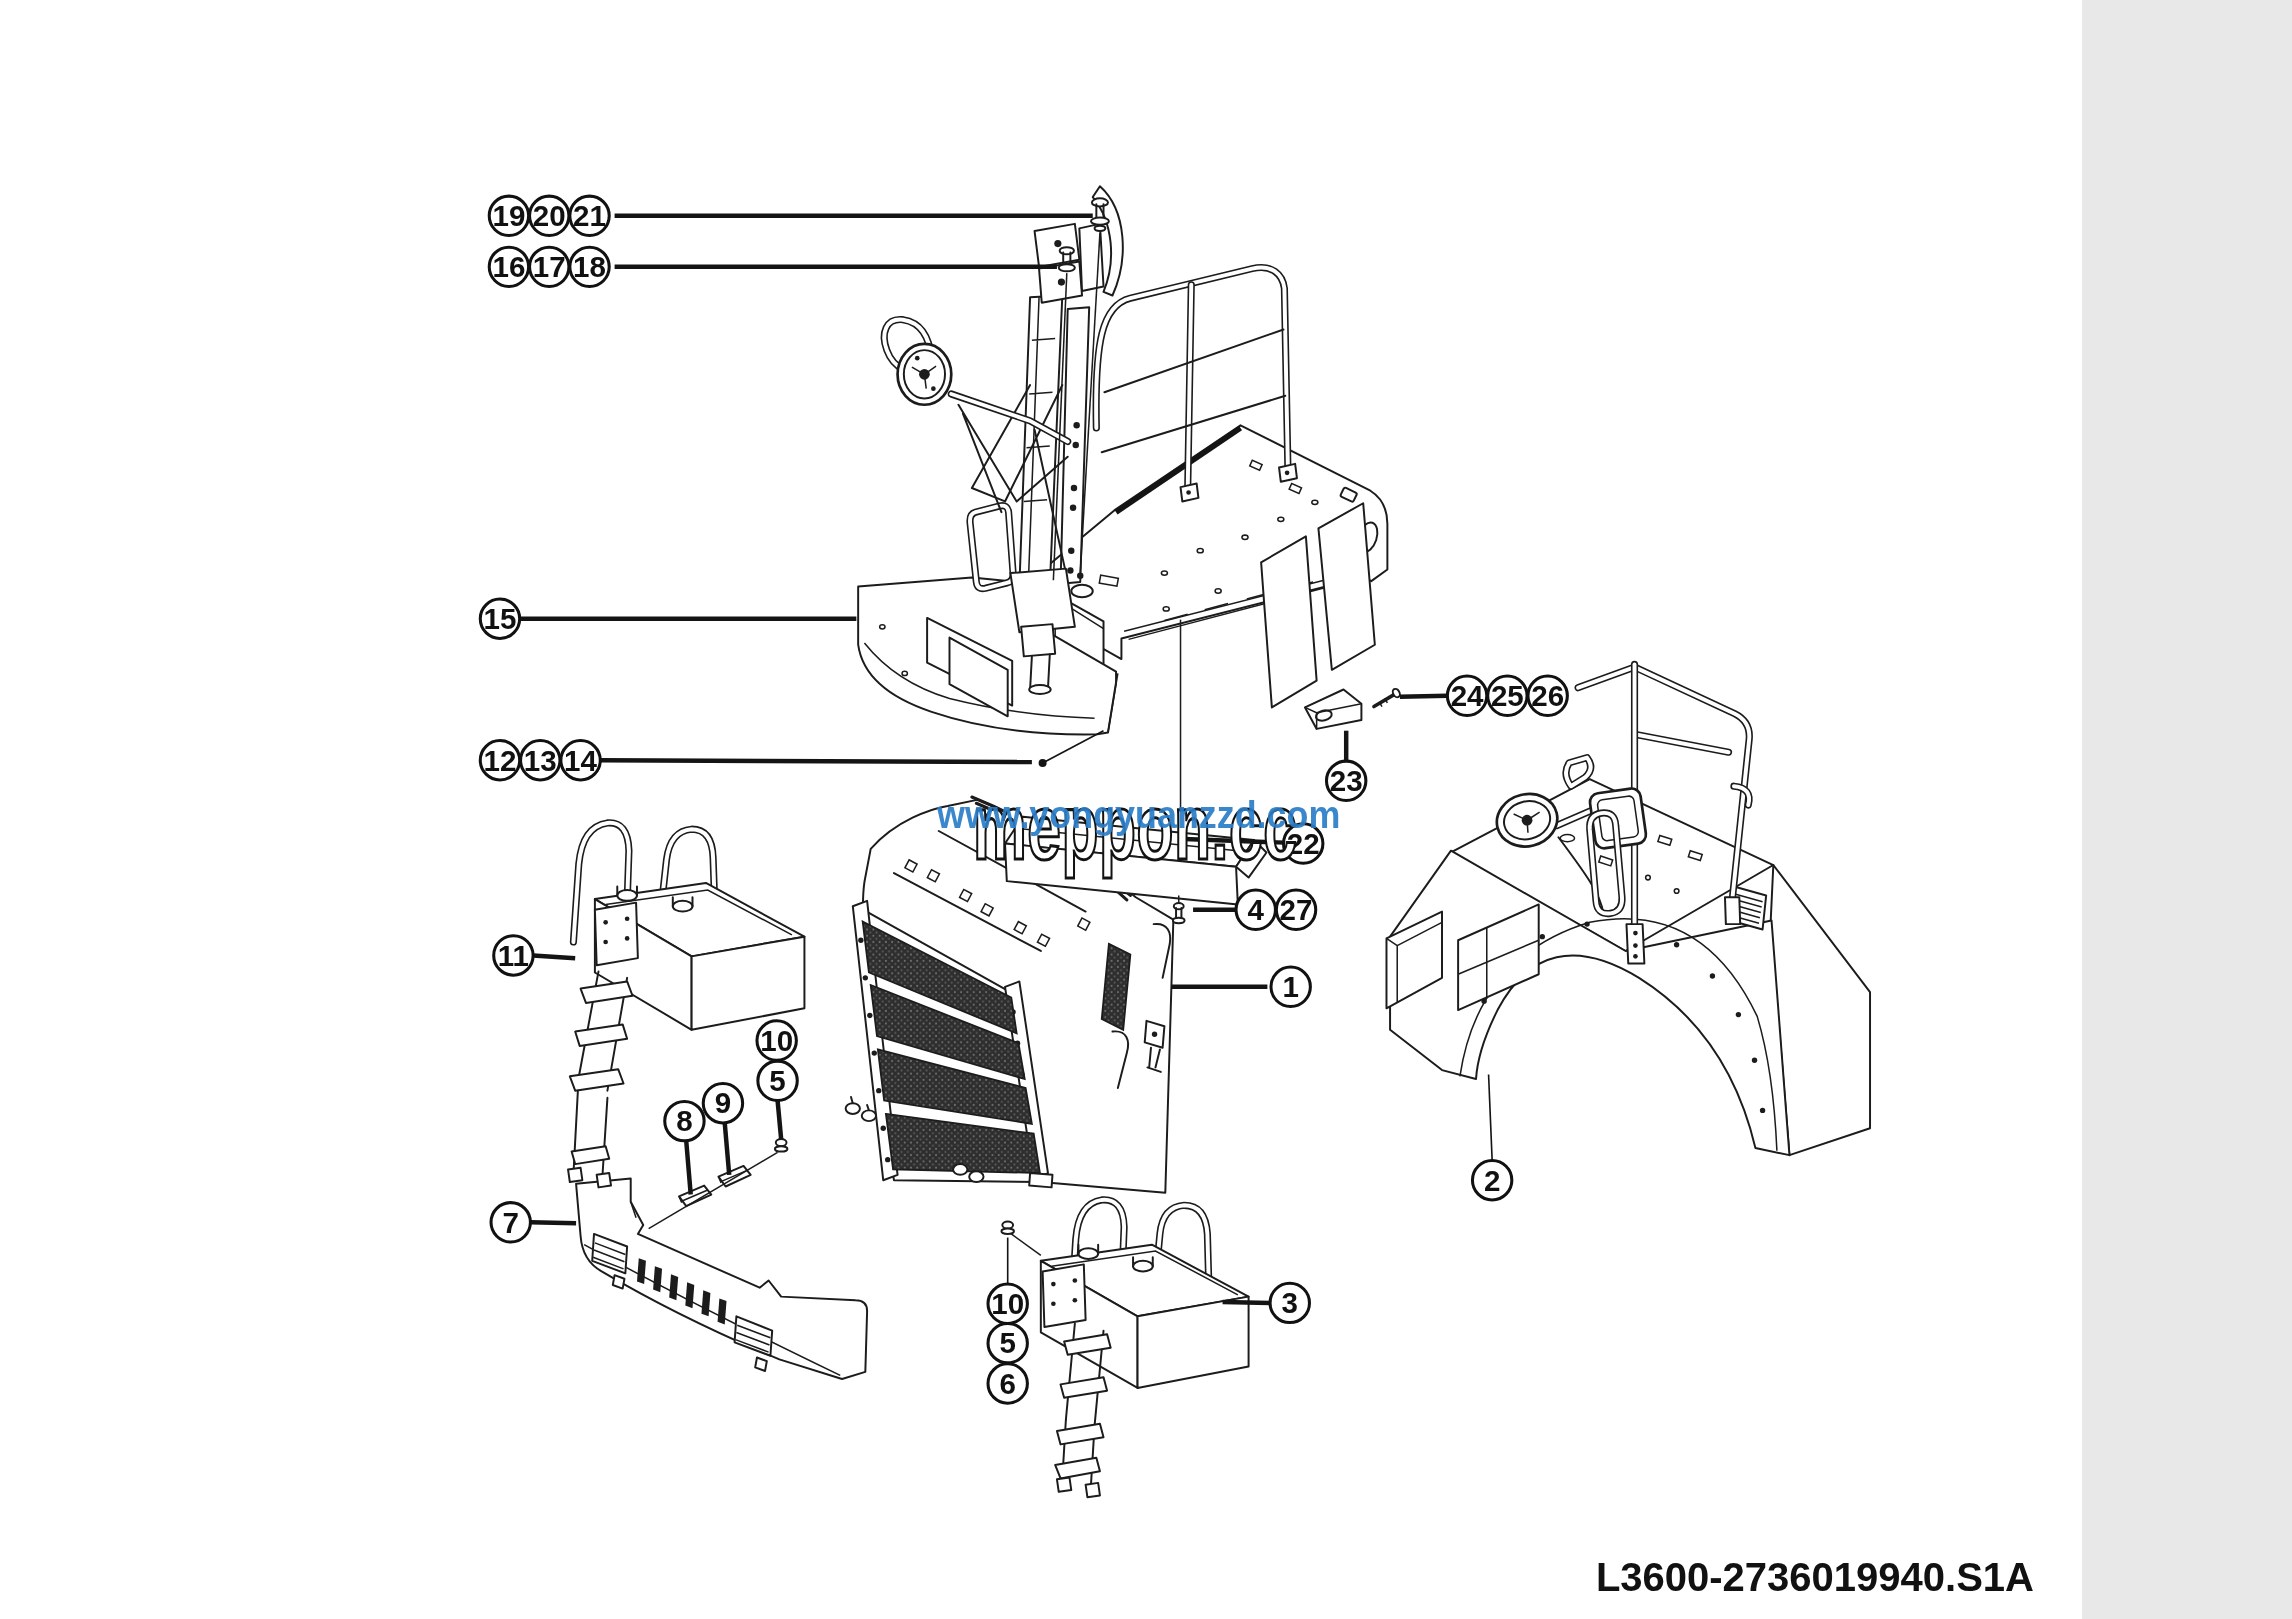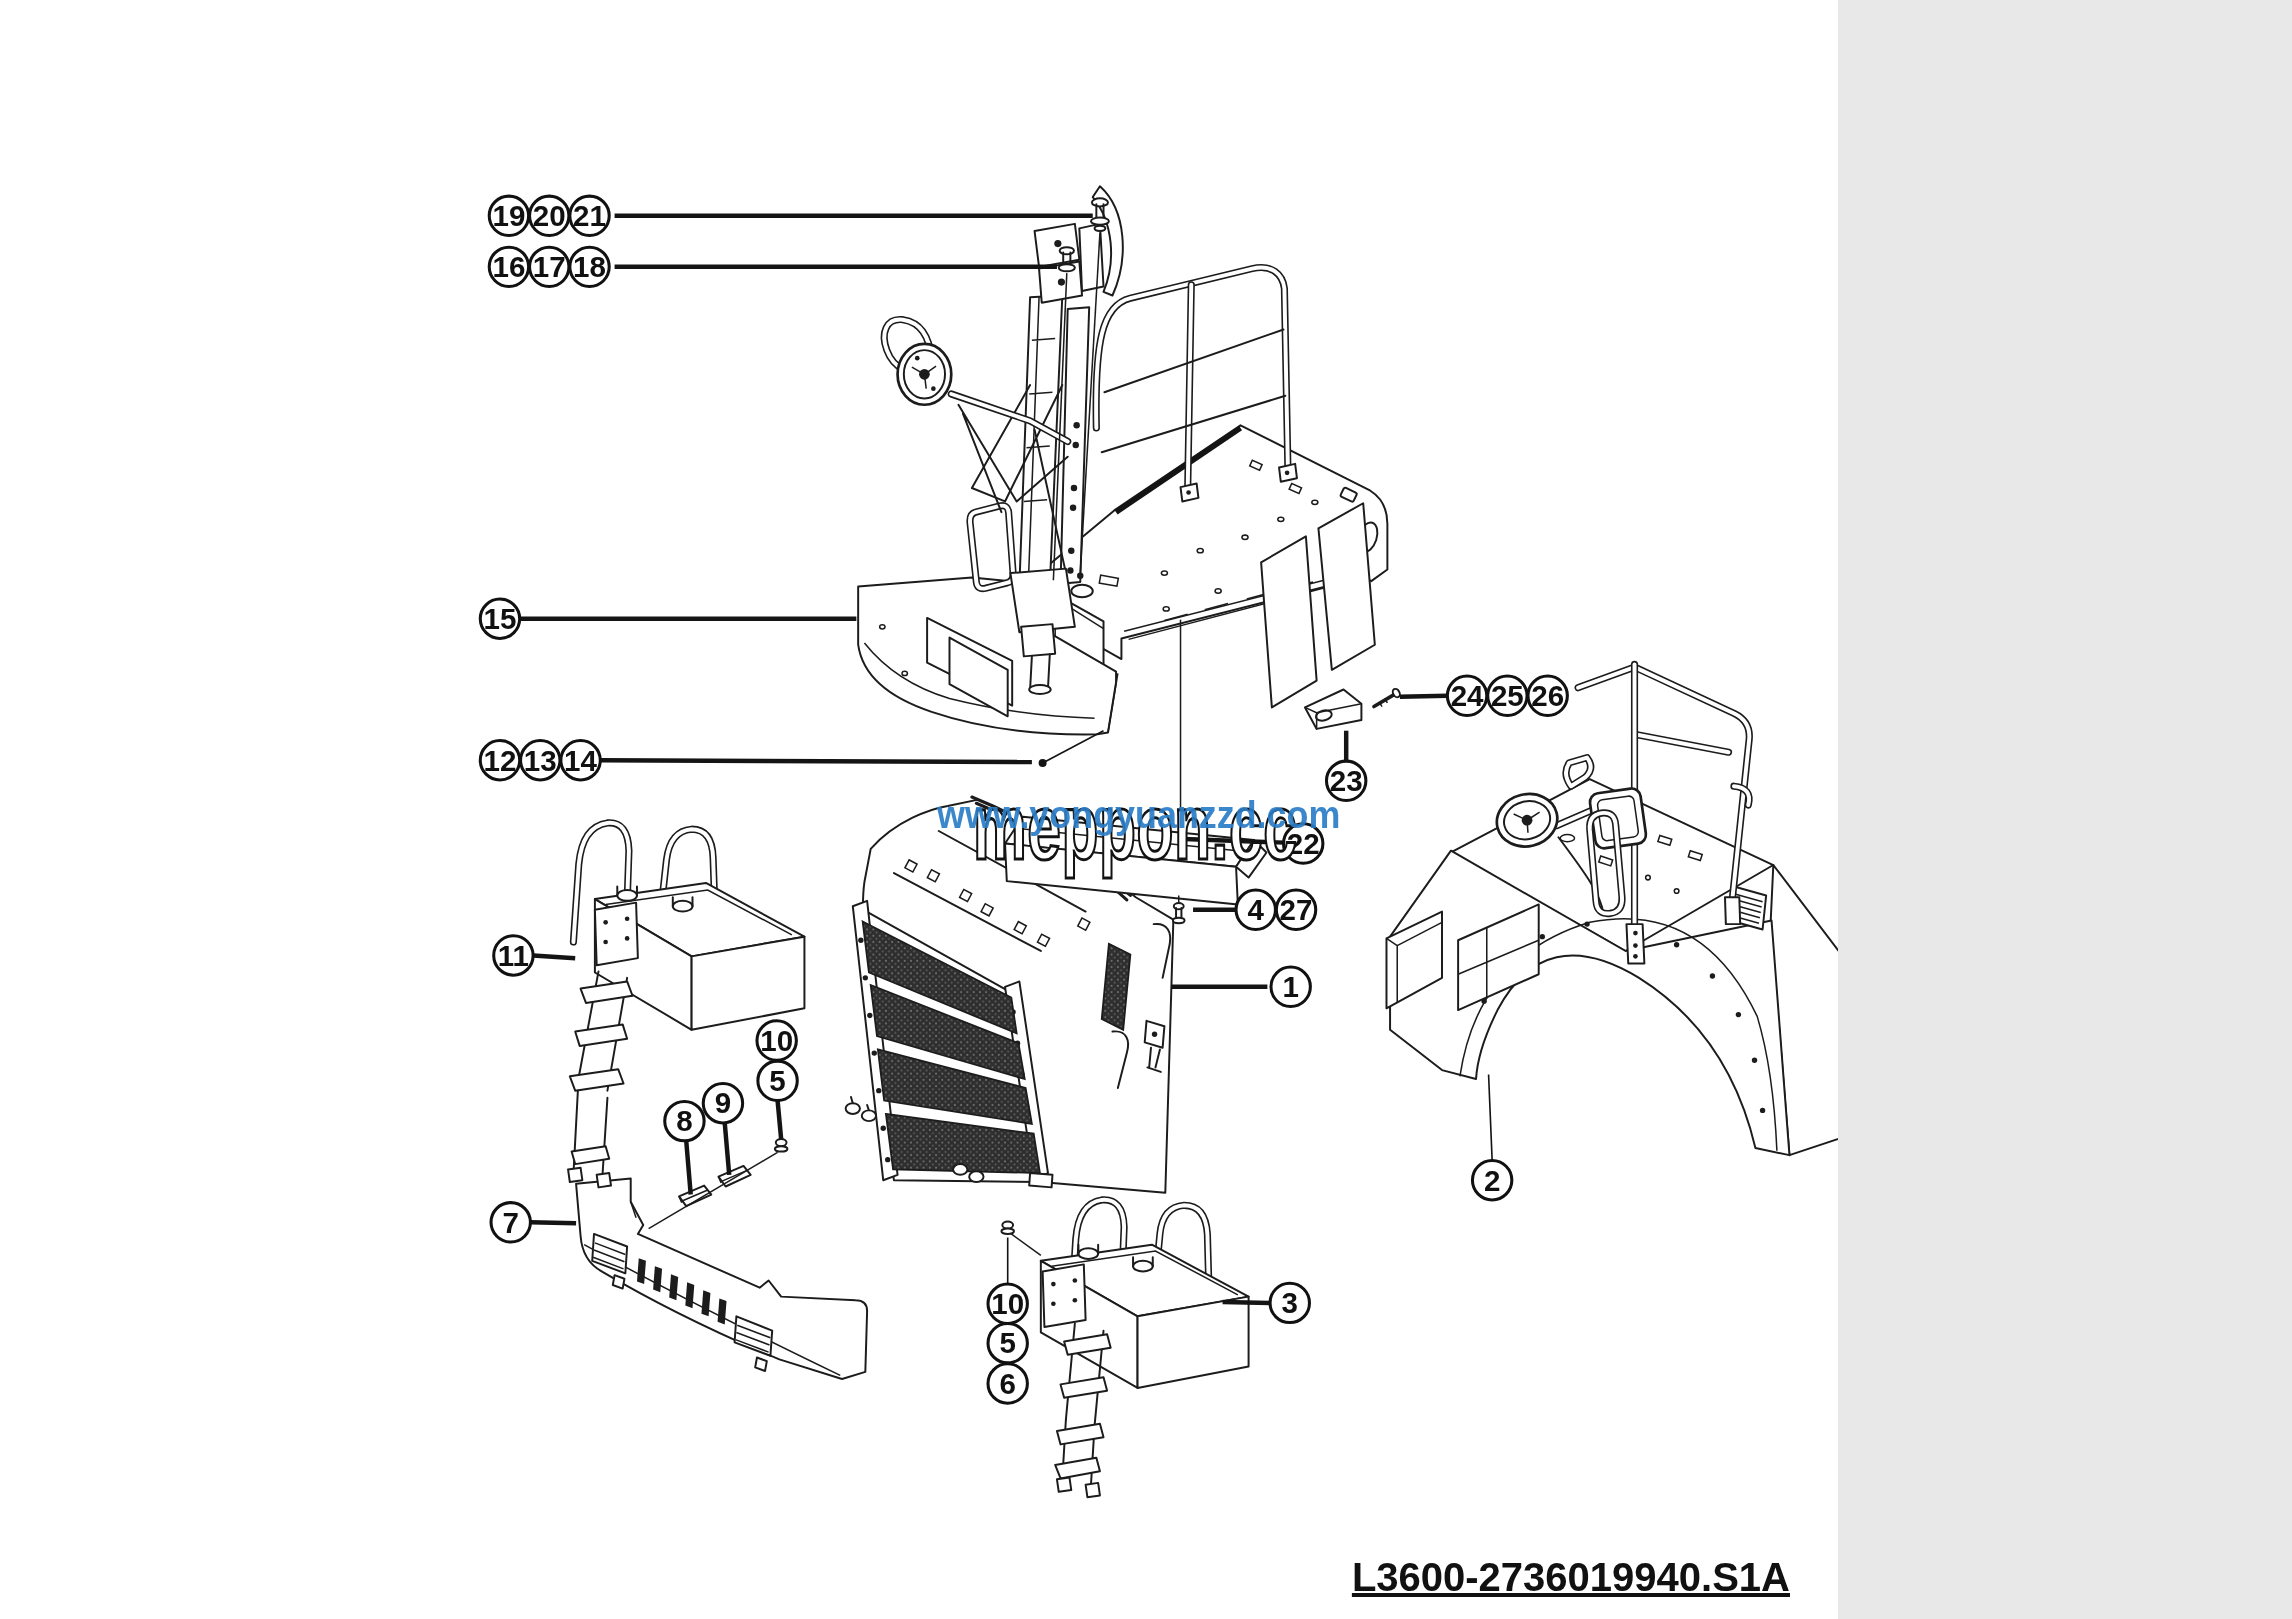--- a/index.html
+++ b/index.html
@@ -1,16 +1,16 @@
 <!DOCTYPE html>
 <html style="font-size:14.3px"><head>
 <meta charset="utf-8">
 <style>
   html,body{margin:0;padding:0;background:#e8e8e8;}
-  .page{position:relative;width:1838px;height:1619px;background:#ffffff;overflow:hidden;
+  .page{position:relative;width:2082px;height:1619px;background:#ffffff;overflow:hidden;
         font-family:"Liberation Sans", sans-serif;}
   svg{position:absolute;left:0;top:0;}
   svg *{vector-effect:none;}
   .ln{fill:none;stroke:#1c1c1c;stroke-width:2.2;stroke-linejoin:round;stroke-linecap:round;}
   .lnw{fill:#ffffff;stroke:#1c1c1c;stroke-width:2.2;stroke-linejoin:round;stroke-linecap:round;}
   .lnw3{fill:#ffffff;stroke:#1c1c1c;stroke-width:3;stroke-linejoin:round;}
   .thin{fill:none;stroke:#1c1c1c;stroke-width:1.7;}
   .edge6{fill:none;stroke:#141414;stroke-width:6;}
   .dk{fill:#1c1c1c;stroke:none;}
   .meshf{fill:url(#mesh);stroke:#1c1c1c;stroke-width:2;}
@@ -19,21 +19,21 @@
   .callout-circle{fill:#ffffff;stroke:#111111;stroke-width:3.4;}
   .callout-text{font-family:"Liberation Sans",sans-serif;font-weight:bold;font-size:33px;fill:#111;
                 text-anchor:middle;}
   .wm-brand{position:absolute;left:973px;top:774px;font-size:93px;font-weight:bold;
             color:#ffffff;-webkit-text-stroke:3.1px #131313;letter-spacing:0.9px;
             transform:scaleX(0.65);transform-origin:left top;white-space:nowrap;z-index:5;}
   .wm-url{position:absolute;left:937px;top:793px;font-size:39px;font-weight:bold;
           letter-spacing:0;transform:scaleX(0.92);transform-origin:left top;
           white-space:nowrap;z-index:6;opacity:0.92;}
   .partnum{position:absolute;right:48px;top:1555px;font-size:40px;font-weight:bold;color:#111;
-           letter-spacing:0px;z-index:4;text-decoration:underline;}
+           letter-spacing:0px;z-index:4;}
 </style>
 </head>
 <body>
 
 <div class="page">
 
 <svg width="2293" height="1619" viewBox="0 0 2560 1808">
   <defs>
     <pattern id="mesh" patternUnits="userSpaceOnUse" width="7" height="7">
       <rect width="7" height="7" fill="#2e2e2e"></rect>

